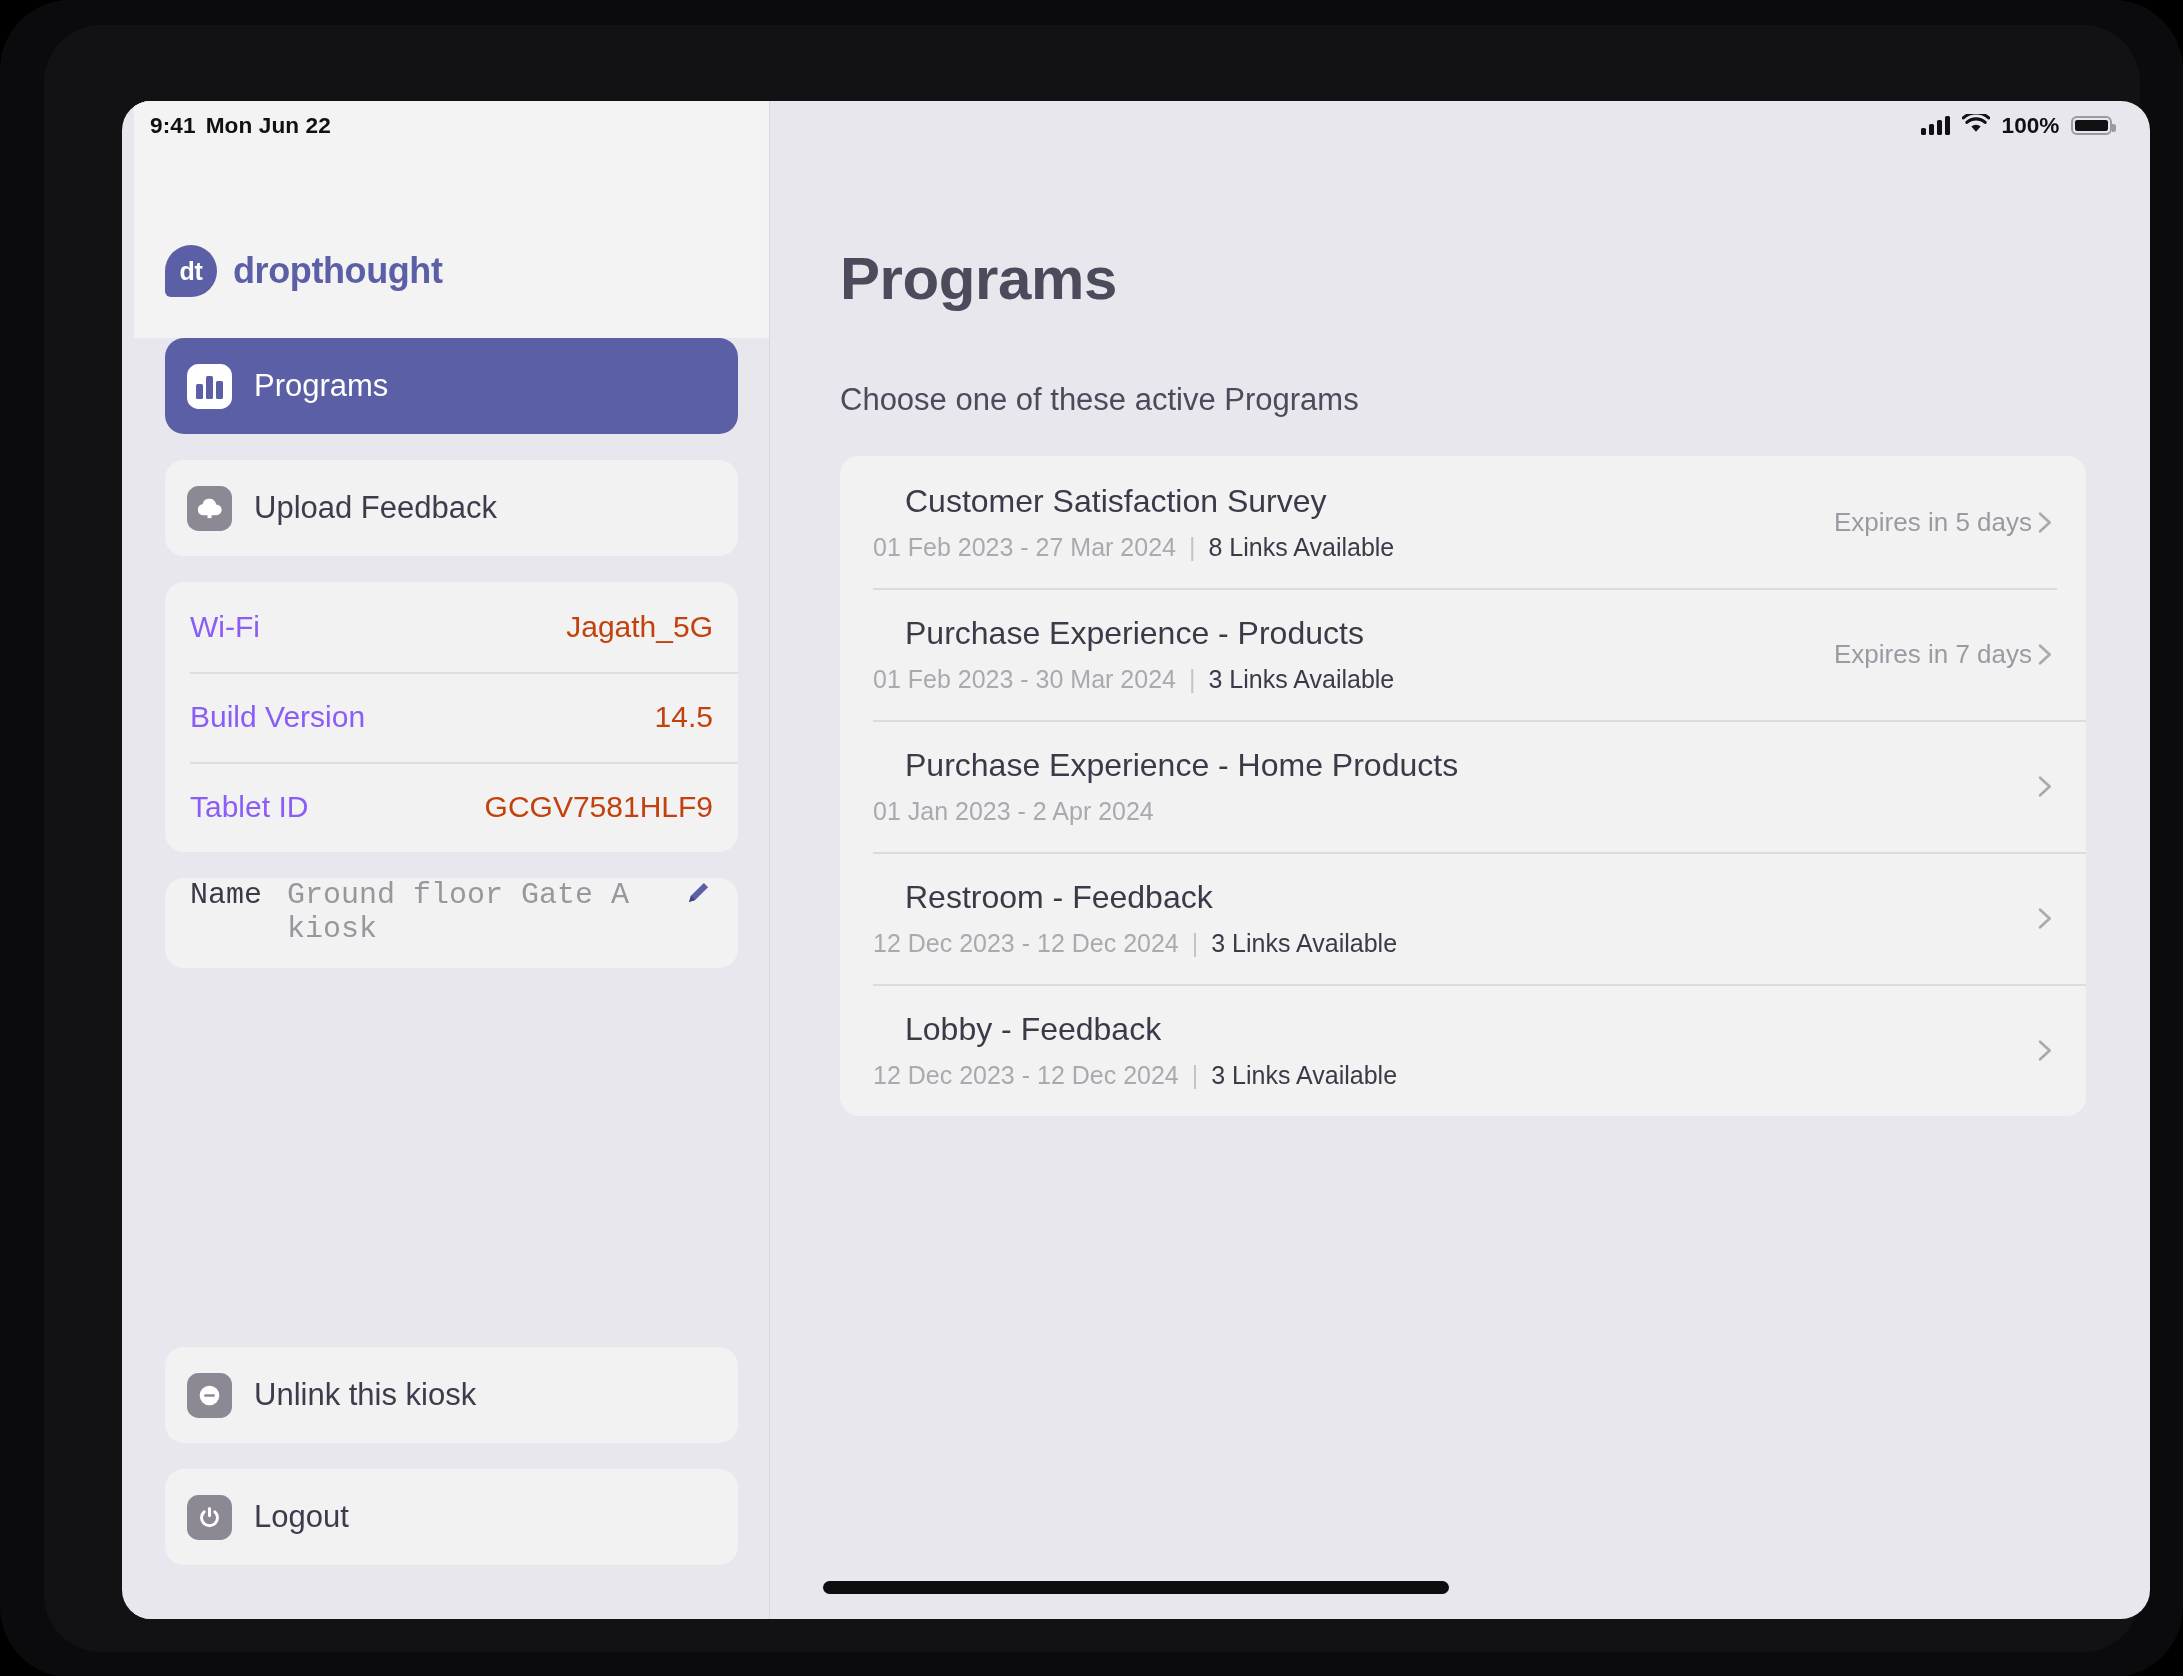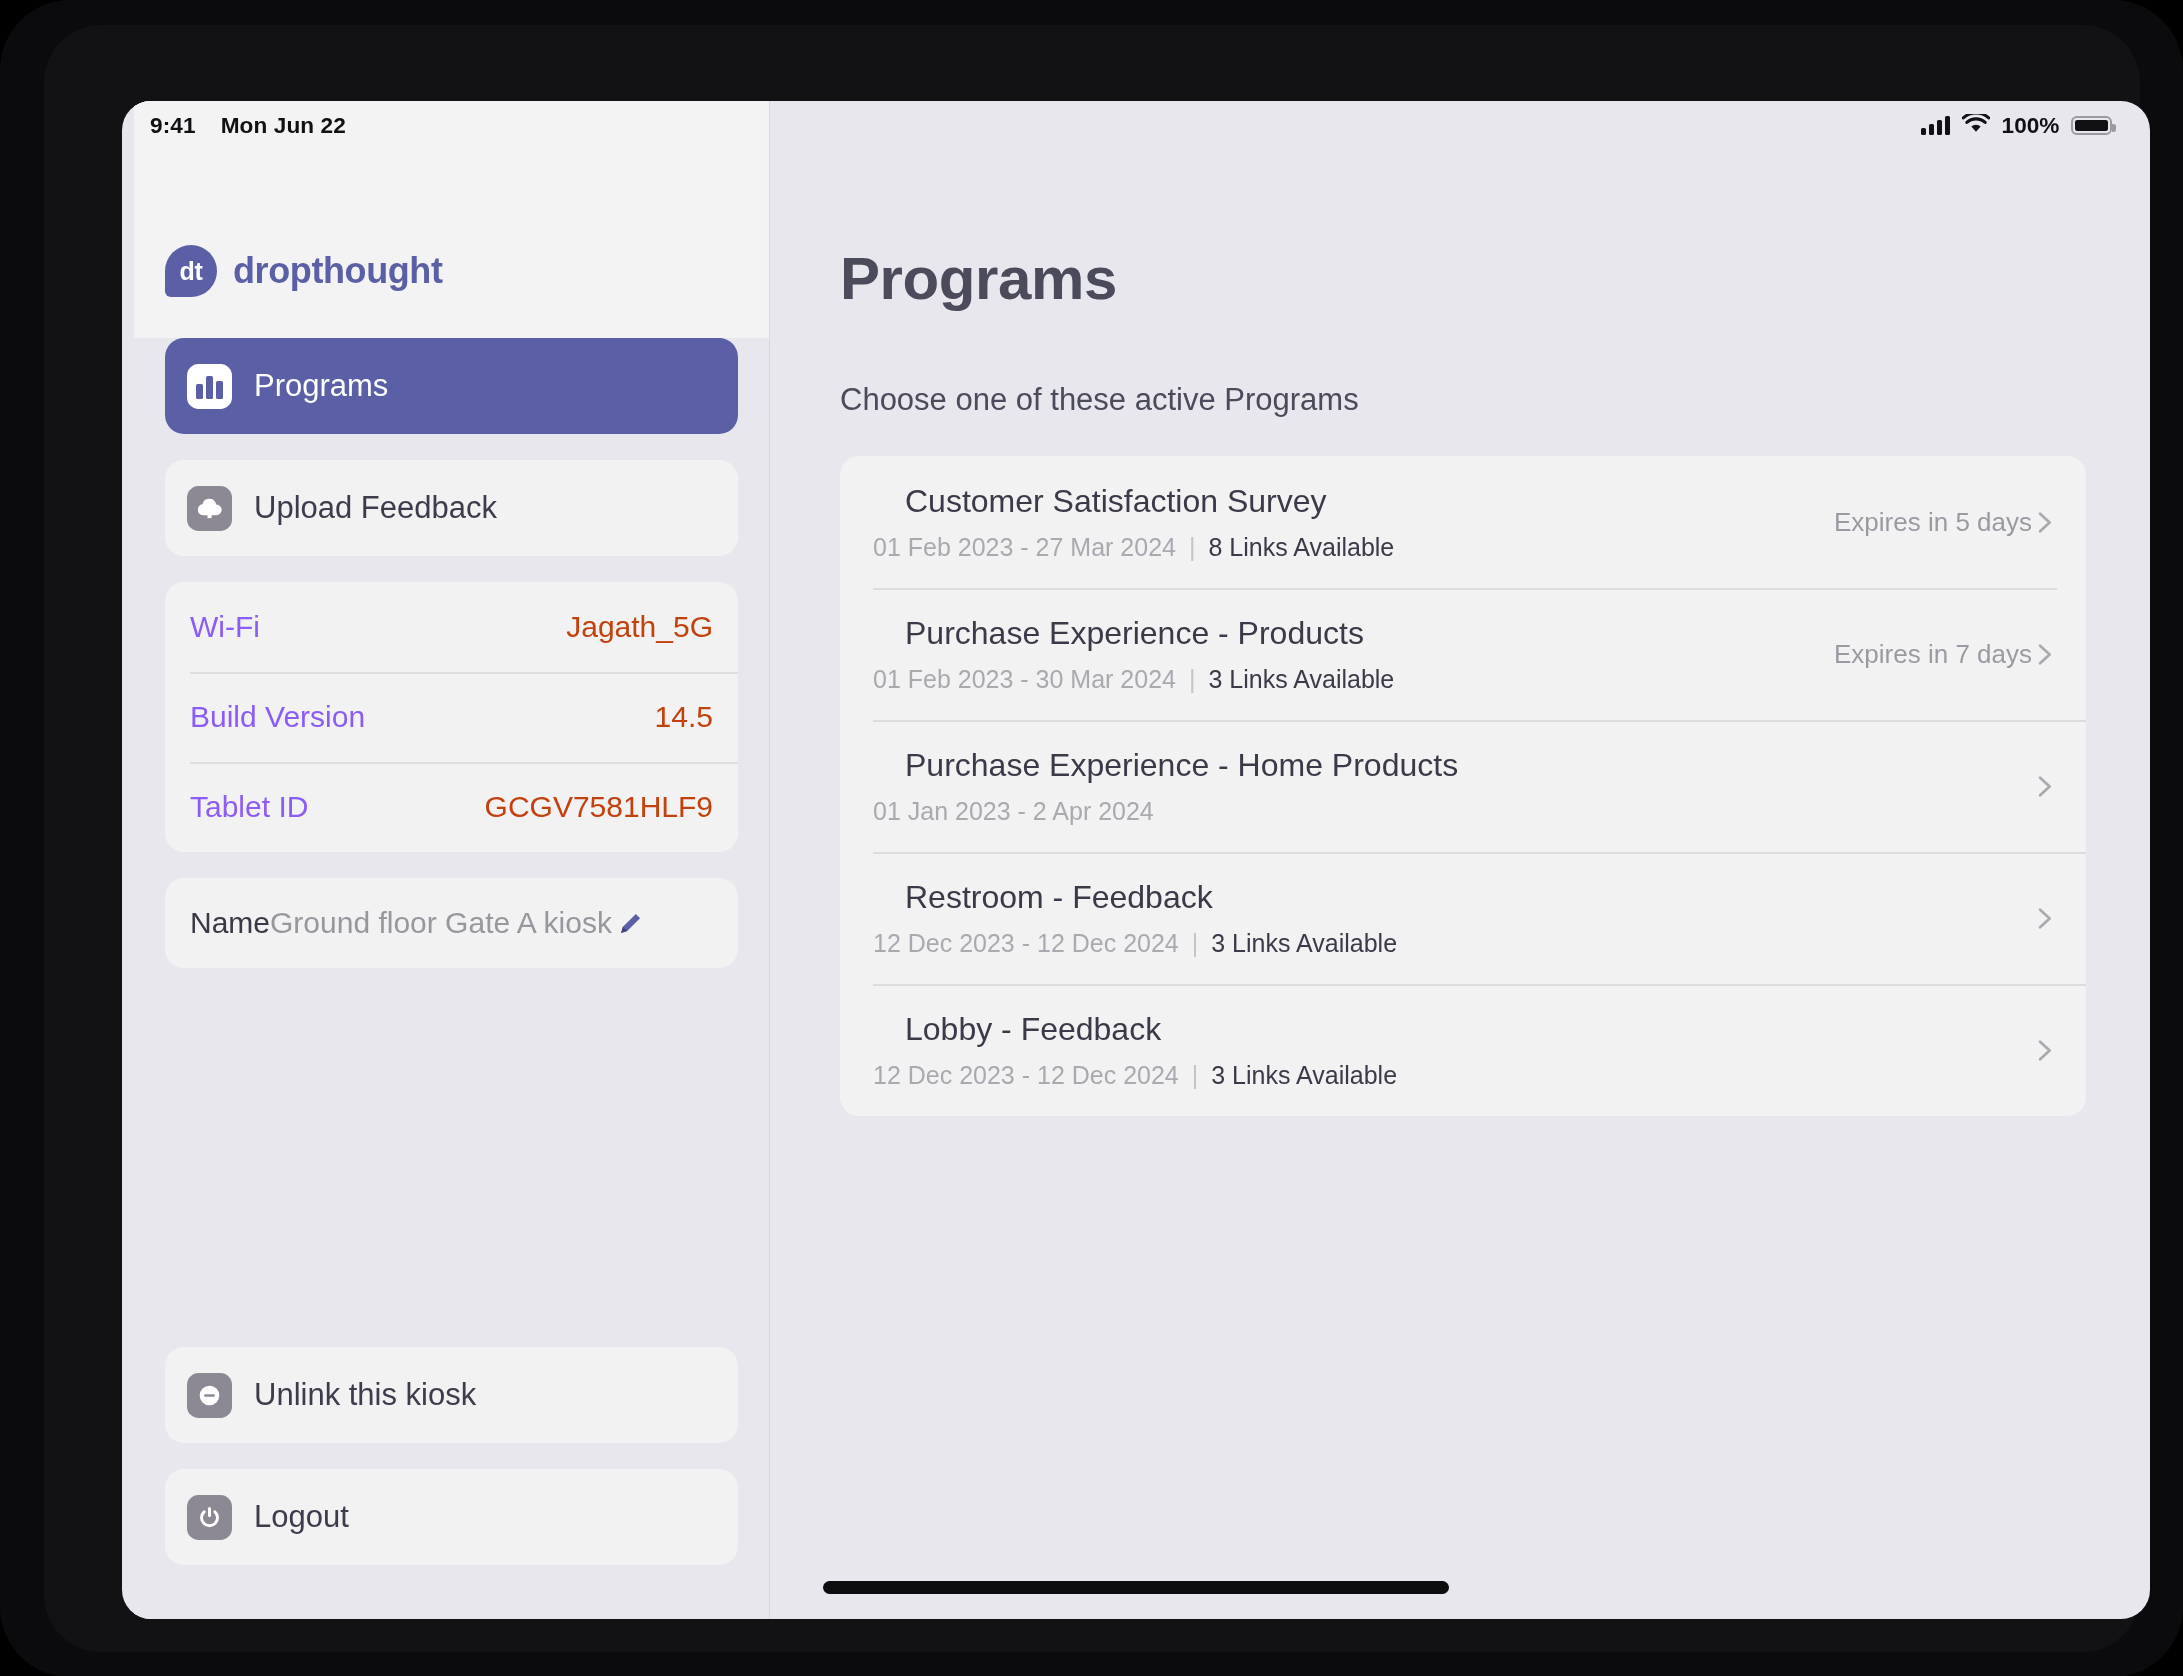--- a/index.html
+++ b/index.html
@@ -36,21 +36,21 @@
 
   
   #statusbar {
     position: absolute; left: 0; top: 0;
     width: 100%; height: 49px;
     display: flex; align-items: center;
     justify-content: space-between;
     padding: 0 38px 0 28px;
     z-index: 9;
   }
-  .sb-left { display: flex; align-items: baseline; gap: 25px;
+  .sb-left { display: flex; align-items: baseline; gap: 10px;
     font-size: 22.6px; font-weight: bold; color: #111114; letter-spacing: 0.1px; }
   .sb-right { display: flex; align-items: center; gap: 11.6px; }
   .sb-pct { font-size: 22.6px; font-weight: bold; color: #111114; }
 
   .signal-bars { display: flex; align-items: flex-end; gap: 2.9px; height: 19px; }
   .signal-bars i { display: block; width: 5.1px; background: #111114; border-radius: 1.5px; }
   .signal-bars i:nth-child(1) { height: 7.3px; }
   .signal-bars i:nth-child(2) { height: 11px; }
   .signal-bars i:nth-child(3) { height: 14.6px; }
   .signal-bars i:nth-child(4) { height: 19px; }
@@ -140,22 +140,22 @@
   }
   .info-row + .info-row::before {
     content: ""; position: absolute; left: 25px; right: 0; top: 0;
     height: 1.5px; background: #dededf;
   }
   .info-key { font-size: 30px; color: #8b5cf6; }
   .info-val { font-size: 30px; color: #c2410c; }
 
   .name-card {
     background: #f2f2f3; border-radius: 19px;
-    height: 90px; display: flex; align-items: center;
-    padding: 0 25px; 
+    height: 90px; display: flex; align-items: flex-start;
+    padding: 0 25px; gap: 25px; font-family: Liberation Mono, monospace;
   }
   .name-key { font-size: 30px; color: #3a3a46; }
   .name-val { font-size: 30px; color: #97979e; }
   .pencil { width: 29px; height: 29px; flex: 0 0 29px; margin-left: 4.4px; }
 
   #sidebar-bottom { margin-top: auto; padding: 0 31px 54px; }
   #sidebar-bottom .nav-item:last-child { margin-bottom: 0; }
 
   
   #main { flex: 1 1 auto; position: relative; padding: 0 70px; }

